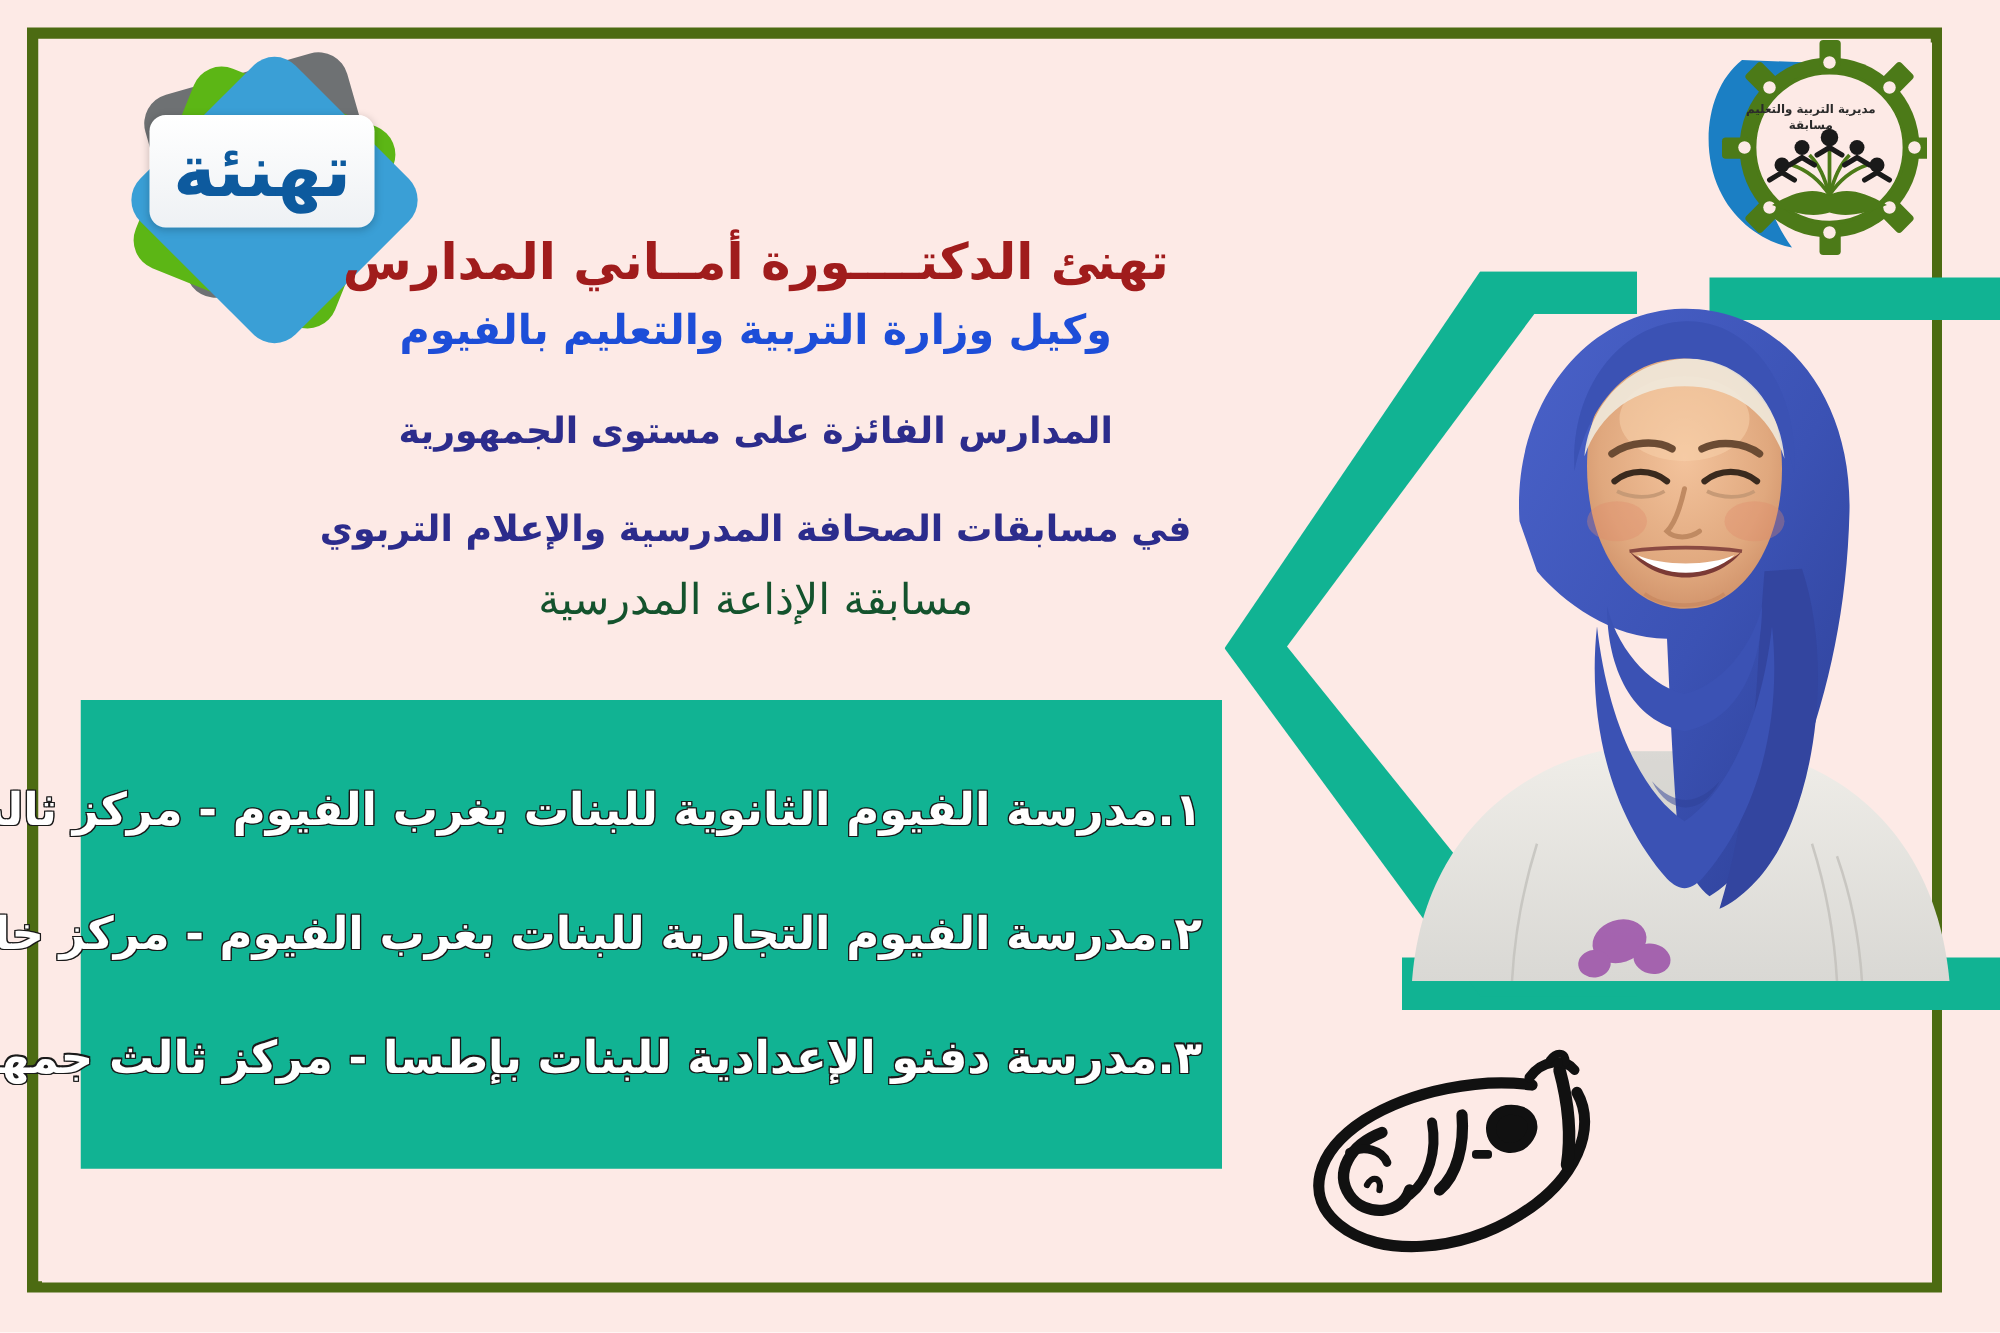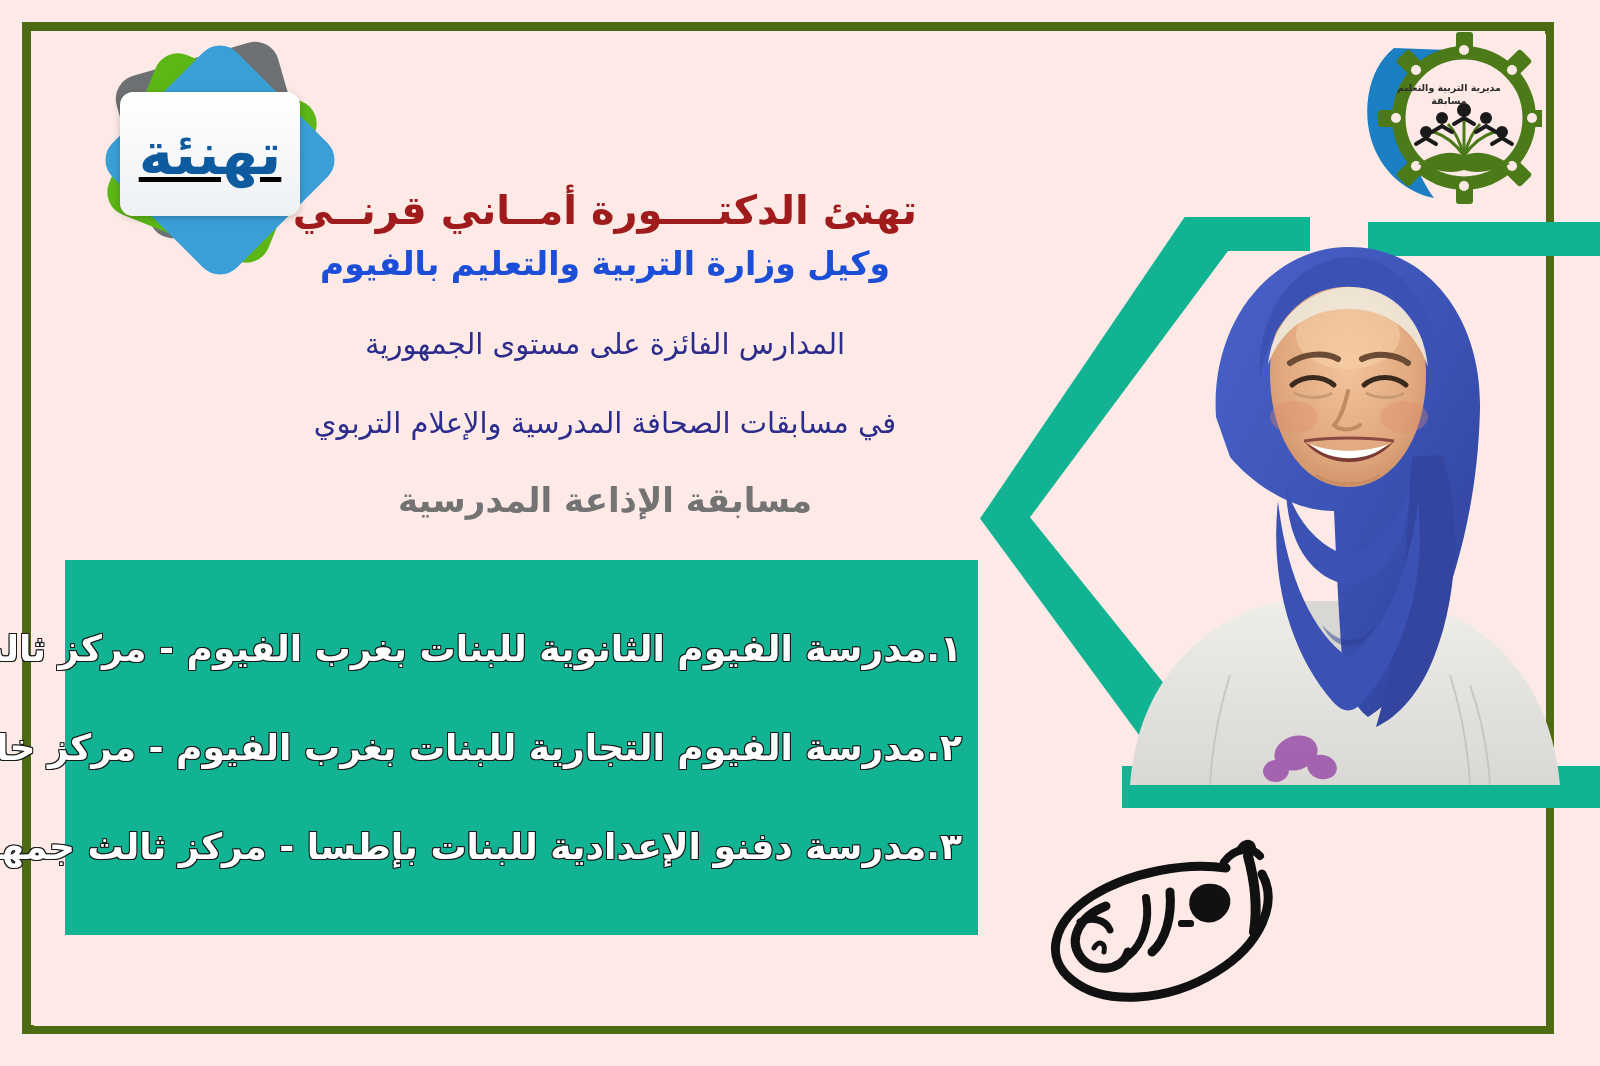--- a/index.html
+++ b/index.html
@@ -69,28 +69,27 @@
   }
   .badge-sq.blue {
     width: 176px; height: 176px;
     background: #3a9fd6;
     left: 46px; top: 38px;
     transform: rotate(45deg);
   }
   .badge-card {
     position: absolute;
     left: 34px; top: 58px;
-    width: 180px; height: 124px;
+    width: 180px; height: 90px;
     background: linear-gradient(#ffffff, #eef1f4);
     border-radius: 13px;
     box-shadow: 0 2px 7px rgba(0,0,0,0.22);
     display: flex;
     align-items: center;
     justify-content: center;
-    text-decoration: underline;
   }
   .badge-card-text {
     font-family: "DejaVu Sans", sans-serif;
     font-weight: bold;
     font-size: 58px;
     color: #0d5a9e;
     line-height: 1;
     letter-spacing: -1px;
   }
 
@@ -195,33 +194,33 @@
     line-height: 1.3;
     margin-top: 8px;
     white-space: nowrap;
   }
   .subtitle-group {
     margin-top: 34px;
     direction: rtl;
   }
   .line-sub {
     font-family: "DejaVu Sans", sans-serif;
-    font-weight: normal;
+    font-weight: bold;
     font-size: 29px;
     color: #2c2c8c;
     line-height: 1.45;
     white-space: nowrap;
     margin-top: 37px;
   }
   .line-contest {
     font-family: "DejaVu Sans", sans-serif;
-    font-weight: bold;
+    font-weight: normal;
     font-size: 34px;
-    color: #737373;
-    margin-top: 36px;
+    color: #14532d;
+    margin-top: 16px;
     line-height: 1.2;
     white-space: nowrap;
   }
 
   
   .results-panel {
     position: absolute;
     left: 65px;
     top: 560px;
     width: 913px;
@@ -423,21 +422,21 @@
                  C320 330 300 372 258 380 C216 372 196 330 196 280 Z" fill="#3b52b4"></path>
 
         <path d="M188 296 C196 368 222 428 258 452 C294 428 320 368 328 296
                  C336 370 318 446 272 498 C262 508 254 508 244 498 C198 446 180 370 188 296 Z" fill="#3b52b4"></path>
         <path d="M232 420 C250 440 268 440 286 420 C272 448 246 448 232 420 Z" fill="#2d3f95" opacity="0.5"></path>
       </svg>
     </div>
   </div>
 
   <div class="text-block">
-    <div class="line-congrat">تهنئ  الدكتــــورة أمــاني قرنــي</div>
+    <div class="line-congrat">تهنئ  الدكتــــورة أمــاني المدارس</div>
     <div class="line-role">وكيل وزارة التربية والتعليم بالفيوم</div>
 
     <div class="subtitle-group">
       <div class="line-sub">المدارس الفائزة على مستوى الجمهورية</div>
       <div class="line-sub">في مسابقات الصحافة المدرسية والإعلام التربوي</div>
     </div>
 
     <div class="line-contest">مسابقة الإذاعة المدرسية</div>
   </div>
 

